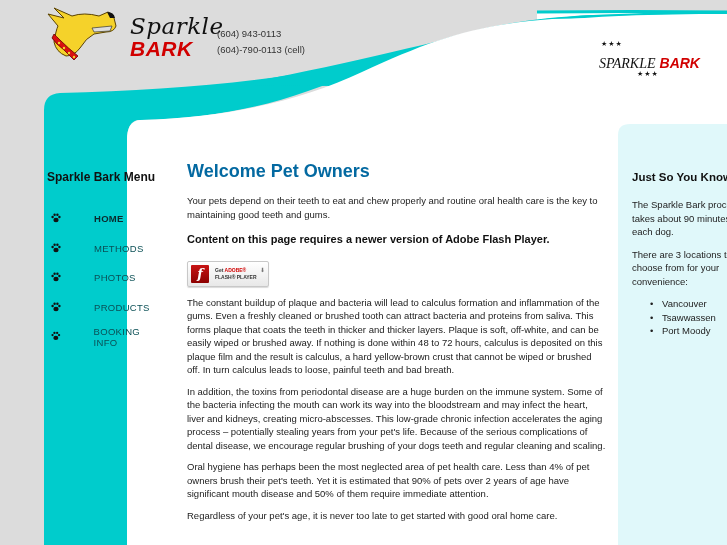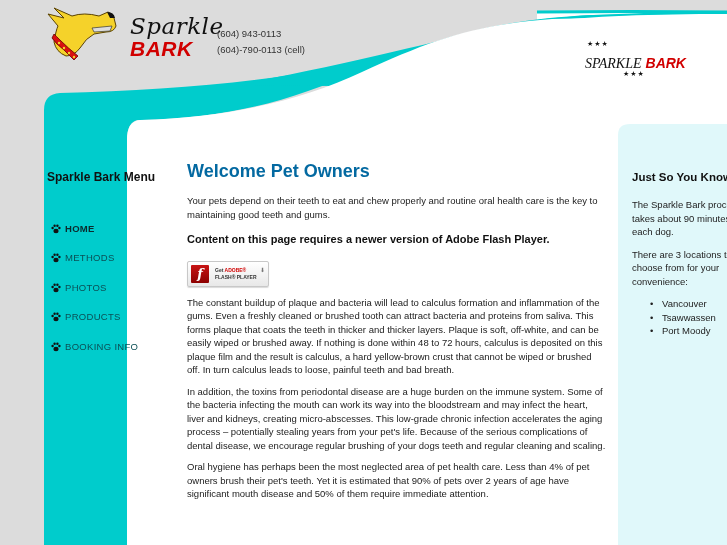--- a/index.html
+++ b/index.html
@@ -24,36 +24,36 @@
       font-family: "Liberation Sans", sans-serif;
       font-weight: bold; font-style: italic; font-size: 21px; color: #d10000;
       line-height: 22px; letter-spacing: 0.5px; margin-left: 2px;
     }
     .phones { position: absolute; left: 185px; top: 26px; font-size: 9.5px; color: #333; }
     .phones div { line-height: 16px; }
 
     
     .shapes { position: absolute; left: 0; top: 0; }
 
-    .right-logo { position: absolute; left: 549px; top: 40px; width: 125px; height: 46px; }
+    .right-logo { position: absolute; left: 563px; top: 40px; width: 125px; height: 46px; }
     .right-logo .stars-top { position: absolute; left: 6px; top: 0; font-size: 7px; color: #111; letter-spacing: 1px; }
     .right-logo .stars-bot { position: absolute; left: 42px; top: 30px; font-size: 7px; color: #111; letter-spacing: 1px; }
     .right-logo .words { position: absolute; left: 4px; top: 14px; white-space: nowrap; }
     .right-logo .sp {
       font-family: "Liberation Serif", serif; font-style: italic; font-size: 14px; color: #111;
     }
     .right-logo .bk {
       font-family: "Liberation Sans", sans-serif; font-weight: bold; font-style: italic; font-size: 14px; color: #d10000; margin-left: 4px;
     }
 
     
     .menu { position: absolute; left: 12px; top: 170px; width: 120px; }
     .menu-title { font-size: 12px; font-weight: bold; color: #111; margin-left: 3px; }
     .menu ul { list-style: none; margin-top: 20px; }
-    .menu li { height: 29.5px; display: flex; align-items: flex-end; padding-left: 7px; }
+    .menu li { height: 29.5px; display: flex; align-items: center; padding-left: 7px; gap: 29px; }
     .menu li .paw { width: 10px; height: 10px; margin-top: -1px; margin-right: 4px; }
     .menu li a { font-size: 9.5px; color: #0a4f55; text-decoration: none; letter-spacing: 0.3px; }
     .menu li a.active { font-weight: bold; color: #0b2b2e; }
 
     
     .main { position: absolute; left: 155px; top: 160px; width: 420px; font-size: 9.5px; line-height: 13.5px; color: #222; }
     .main h1 { font-size: 18px; font-weight: bold; color: #0369a1; line-height: 22px; margin-bottom: 12px; }
     .main p { margin-bottom: 8px; }
     .main .flash-note { font-weight: bold; font-size: 11px; color: #111; margin-top: 12px; margin-bottom: 14px; }
     .flash-btn {
@@ -191,20 +191,21 @@
       <div class="f-icon">f</div>
       <div class="f-text">
         <div><span>Get </span><span class="adobe">ADOBE®</span></div>
         <div>FLASH® PLAYER</div>
       </div>
       <span class="dl">⬇</span>
     </div>
     <p>The constant buildup of plaque and bacteria will lead to calculus formation and inflammation of the gums. Even a freshly cleaned or brushed tooth can attract bacteria and proteins from saliva. This forms plaque that coats the teeth in thicker and thicker layers. Plaque is soft, off-white, and can be easily wiped or brushed away. If nothing is done within 48 to 72 hours, calculus is deposited on this plaque film and the result is calculus, a hard yellow-brown crust that cannot be wiped or brushed off.  In turn calculus leads to loose, painful teeth and bad breath.</p>
     <p>In addition, the toxins from periodontal disease are a huge burden on the immune system. Some of the bacteria infecting the mouth can work its way into the bloodstream and may infect the heart, liver and kidneys, creating micro-abscesses. This low-grade chronic infection accelerates the aging process – potentially stealing years from your pet's life. Because of the serious complications of dental disease, we encourage regular brushing of your dogs teeth and regular cleaning and scaling.</p>
     <p>Oral hygiene has perhaps been the most neglected area of pet health care. Less than 4% of pet owners brush their pet's teeth. Yet it is estimated that 90% of pets over 2 years of age have significant mouth disease and 50% of them require immediate attention.</p>
+    <p>Regardless of your pet's age, it is never too late to get started with good oral home care.</p>
   </main>
 
   <aside class="side">
     <h2>Just So You Know</h2>
     <p>The Sparkle Bark process takes about 90 minutes for each dog.</p>
     <p>There are 3 locations to choose from for your convenience:</p>
     <ul>
       <li>Vancouver</li>
       <li>Tsawwassen</li>
       <li>Port Moody</li>

